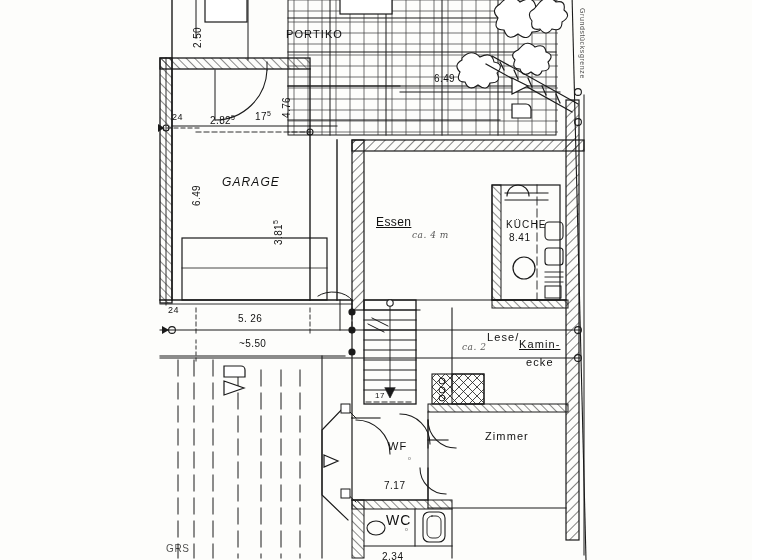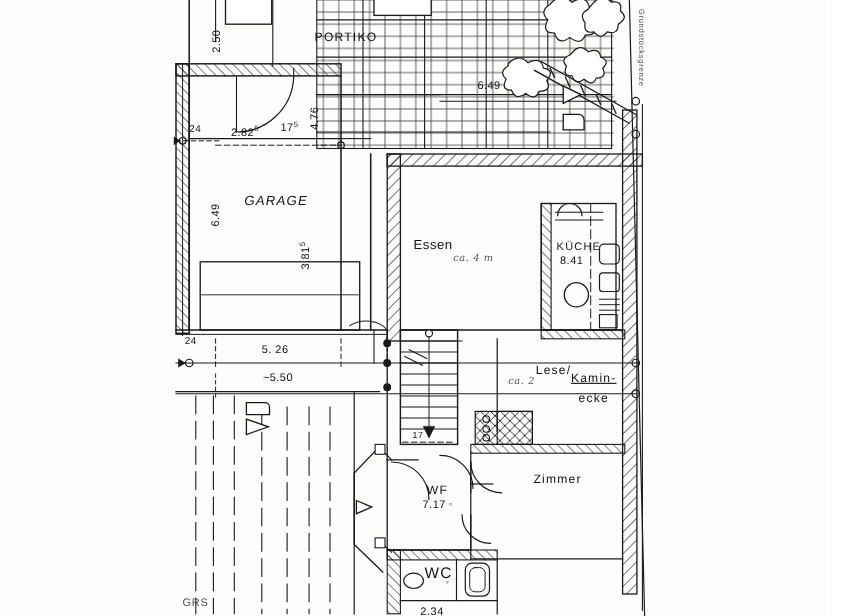--- a/index.html
+++ b/index.html
@@ -324,33 +324,33 @@
         <path d="M572 -6 L586 560" stroke-width="1.1"></path>
       </g>
 
     </g>
   </svg>
 
   <div class="lbl room-name" style="left:286px; top:28px;">PORTIKO</div>
 
   <div class="lbl room-name" style="left:222px; top:175px; font-size:12px;font-style:italic;">GARAGE</div>
 
-  <div class="lbl room-name" style="left:376px; top:215px; font-size:12px; letter-spacing:0.4px;">Essen</div>
+  <div class="lbl room-name" style="left:376px; top:215px; font-size:12px; letter-spacing:0.4px;text-decoration:underline;">Essen</div>
 
   <div class="lbl room-name" style="left:506px; top:219px; font-size:10px;">KÜCHE</div>
   <div class="lbl room-area" style="left:509px; top:232px;">8.41</div>
 
   <div class="lbl room-name" style="left:487px; top:331px; font-size:11px;">Lese/</div>
   <div class="lbl room-name" style="left:519px; top:338px; font-size:11px;text-decoration:underline;">Kamin-</div>
   <div class="lbl room-name" style="left:526px; top:356px; font-size:11px;">ecke</div>
 
   <div class="lbl room-name" style="left:485px; top:430px; font-size:11px;">Zimmer</div>
 
   <div class="lbl room-name" style="left:388px; top:440px; font-size:11px;">WF</div>
-  <div class="lbl room-area" style="left:384px; top:454px;">7.17</div>
+  <div class="lbl room-area" style="left:384px; top:480px;">7.17</div>
   <div class="lbl room-area" style="left:408px; top:454px; font-size:8px;">▫</div>
 
   <div class="lbl room-name" style="left:386px; top:512px; font-size:14px;">WC</div>
   <div class="lbl room-area" style="left:382px; top:551px;">2.34</div>
   <div class="lbl room-area" style="left:405px; top:525px; font-size:8px;">▫</div>
 
   <div class="lbl dim vert" style="left:202px; top:10px; transform:rotate(-90deg) translate(-38px,-10px);">2.50</div>
 
   <div class="lbl dim vert" style="left:291px; top:80px; transform:rotate(-90deg) translate(-38px,-10px);">4.76</div>
 

